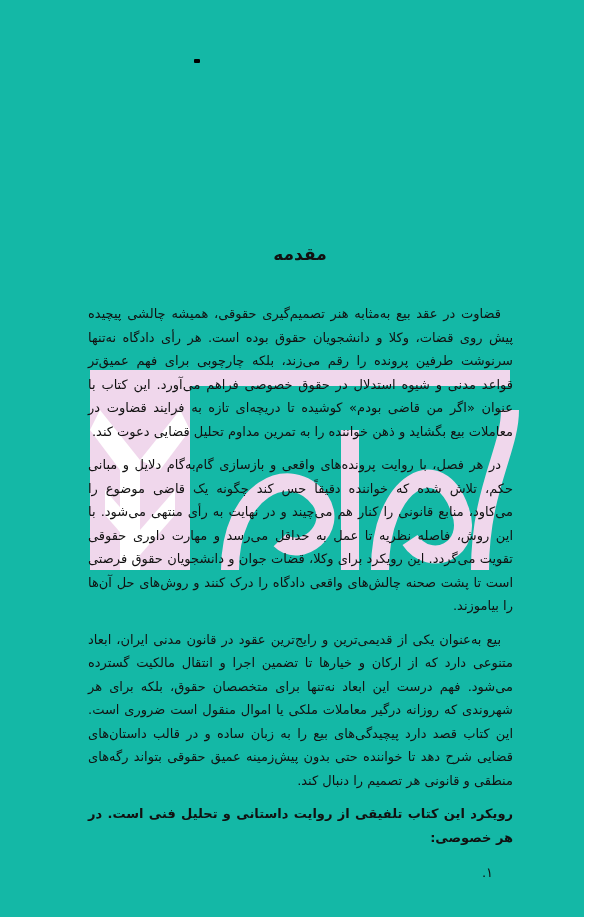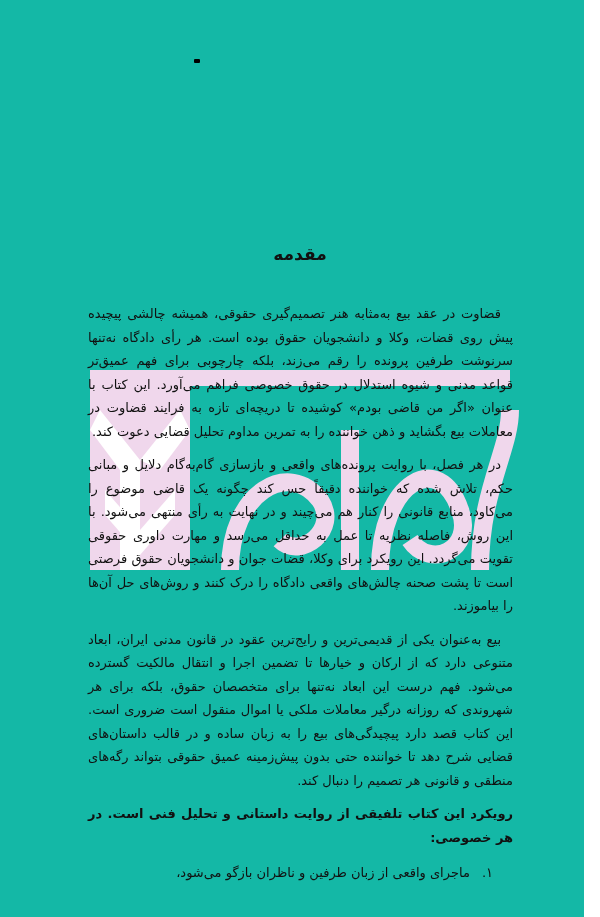--- a/index.html
+++ b/index.html
@@ -40,17 +40,16 @@
   </svg>
 
   <div class="content">
     <p>قضاوت در عقد بیع به‌مثابه هنر تصمیم‌گیری حقوقی، همیشه چالشی پیچیده پیش روی قضات، وکلا و دانشجویان حقوق بوده است. هر رأی دادگاه نه‌تنها سرنوشت طرفین پرونده را رقم می‌زند، بلکه چارچوبی برای فهم عمیق‌تر قواعد مدنی و شیوه استدلال در حقوق خصوصی فراهم می‌آورد. این کتاب با عنوان «اگر من قاضی بودم» کوشیده تا دریچه‌ای تازه به فرایند قضاوت در معاملات بیع بگشاید و ذهن خواننده را به تمرین مداوم تحلیل قضایی دعوت کند.</p>
     <p>در هر فصل، با روایت پرونده‌های واقعی و بازسازی گام‌به‌گام دلایل و مبانی حکم، تلاش شده که خواننده دقیقاً حس کند چگونه یک قاضی موضوع را می‌کاود، منابع قانونی را کنار هم می‌چیند و در نهایت به رأی منتهی می‌شود. با این روش، فاصله نظریه تا عمل به حداقل می‌رسد و مهارت داوری حقوقی تقویت می‌گردد. این رویکرد برای وکلا، قضات جوان و دانشجویان حقوق فرصتی است تا پشت صحنه چالش‌های واقعی دادگاه را درک کنند و روش‌های حل آن‌ها را بیاموزند.</p>
     <p>بیع به‌عنوان یکی از قدیمی‌ترین و رایج‌ترین عقود در قانون مدنی ایران، ابعاد متنوعی دارد که از ارکان و خیارها تا تضمین اجرا و انتقال مالکیت گسترده می‌شود. فهم درست این ابعاد نه‌تنها برای متخصصان حقوق، بلکه برای هر شهروندی که روزانه درگیر معاملات ملکی یا اموال منقول است ضروری است. این کتاب قصد دارد پیچیدگی‌های بیع را به زبان ساده و در قالب داستان‌های قضایی شرح دهد تا خواننده حتی بدون پیش‌زمینه عمیق حقوقی بتواند رگه‌های منطقی و قانونی هر تصمیم را دنبال کند.</p>
     <p class="bold">رویکرد این کتاب تلفیقی از روایت داستانی و تحلیل فنی است. در هر خصوصی:</p>
     <ol class="list">
       <li>
         <span>۱.</span>
-        <span>ماجرای واقعی از زبان طرفین و ناظران بازگو می‌شود،</span>
       </li>
     </ol>
   </div>
 </div>
 
 </body></html>

